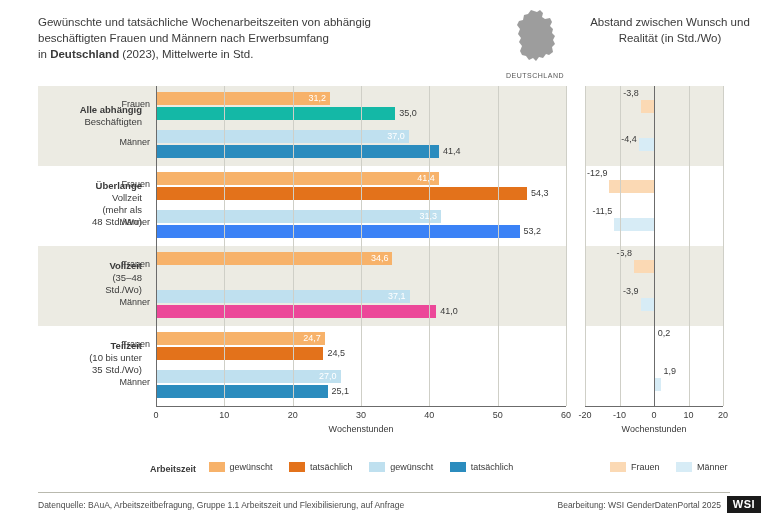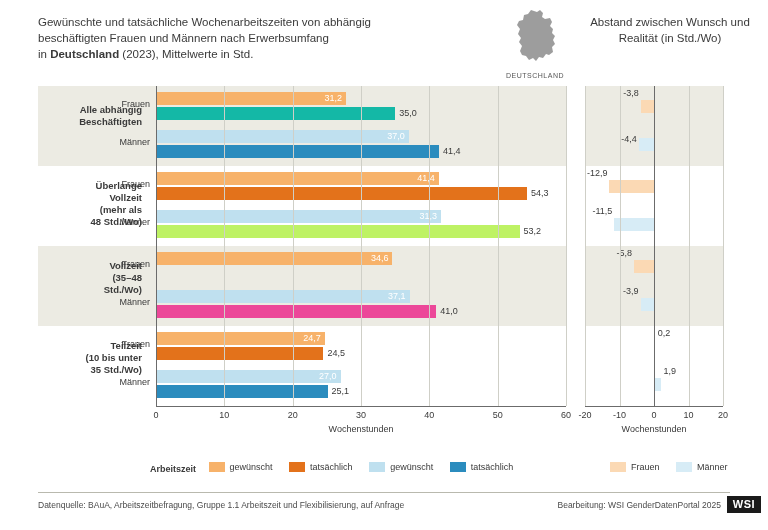--- a/index.html
+++ b/index.html
@@ -45,21 +45,21 @@
   }
   .band.shaded { background:#ecebe3; }
   .band.plain  { background:#ffffff; }
 
   .rowlabel {
     position:absolute; left:0; width:112px;
     text-align:right; box-sizing:border-box; padding-right:8px;
     font-size:9.5px; color:#3a3a3a; line-height:12px;
   }
   .rowlabel .main { font-weight:bold; display:block; }
-  .rowlabel .sub { display:block; font-weight:bold; }
+  .rowlabel .sub { display:block; font-weight:normal; }
 
   .plot { position:absolute; left:118px; top:0; right:0; bottom:0; }
 
   .gridline { position:absolute; top:0; bottom:0; width:1px; background:#cfcfc7; }
   .axisline { position:absolute; background:#6b6b6b; }
 
   .grp-label {
     position:absolute; right:100%; margin-right:6px;
     font-size:9px; color:#3a3a3a; white-space:nowrap;
   }
@@ -119,21 +119,21 @@
   </div>
 
   <div class="chart-left">
       <div class="band shaded" style="top: 0px; height: 80px;"></div>
       <div class="rowlabel" style="top: 18px;">
         <span class="main">Alle abhängig</span>
         <span class="sub">Beschäftigten</span>
       </div>
       <div class="plot" style="top: 0px; height: 80px;">
         <div class="grp-label" style="top: 13px;">Frauen</div>
-        <div class="bar" style="left: 0px; top: 6px; width: 190px; background: rgb(247, 178, 106);">
+        <div class="bar" style="left: 0px; top: 6px; width: 174px; background: rgb(247, 178, 106);">
           <span class="val inside">31,2</span>
         </div>
         <div class="bar" style="left: 0px; top: 21px; width: 239.167px; background: #14b8a6;">
           <span class="val outside">35,0</span>
         </div>
         <div class="grp-label" style="top: 51px;">Männer</div>
         <div class="bar" style="left: 0px; top: 44px; width: 252.833px; background: rgb(191, 224, 239);">
           <span class="val inside">37,0</span>
         </div>
         <div class="bar" style="left: 0px; top: 59px; width: 282.9px; background: rgb(43, 140, 190);">
@@ -152,21 +152,21 @@
         <div class="bar" style="left: 0px; top: 6px; width: 282.9px; background: rgb(247, 178, 106);">
           <span class="val inside">41,4</span>
         </div>
         <div class="bar" style="left: 0px; top: 21px; width: 371.05px; background: rgb(227, 114, 27);">
           <span class="val outside">54,3</span>
         </div>
         <div class="grp-label" style="top: 51px;">Männer</div>
         <div class="bar" style="left: 0px; top: 44px; width: 284.95px; background: rgb(191, 224, 239);">
           <span class="val inside">31,3</span>
         </div>
-        <div class="bar" style="left: 0px; top: 59px; width: 363.533px; background: #bef264;">
+        <div class="bar" style="left: 0px; top: 59px; width: 363.533px; background: #3b82f6;">
           <span class="val outside">53,2</span>
         </div>
       </div>
       <div class="band shaded" style="top: 160px; height: 80px;"></div>
       <div class="rowlabel" style="top: 174px;">
         <span class="main">Vollzeit</span>
         <span class="sub">(35–48</span>
         <span class="sub">Std./Wo)</span>
       </div>
       <div class="plot" style="top: 160px; height: 80px;">

